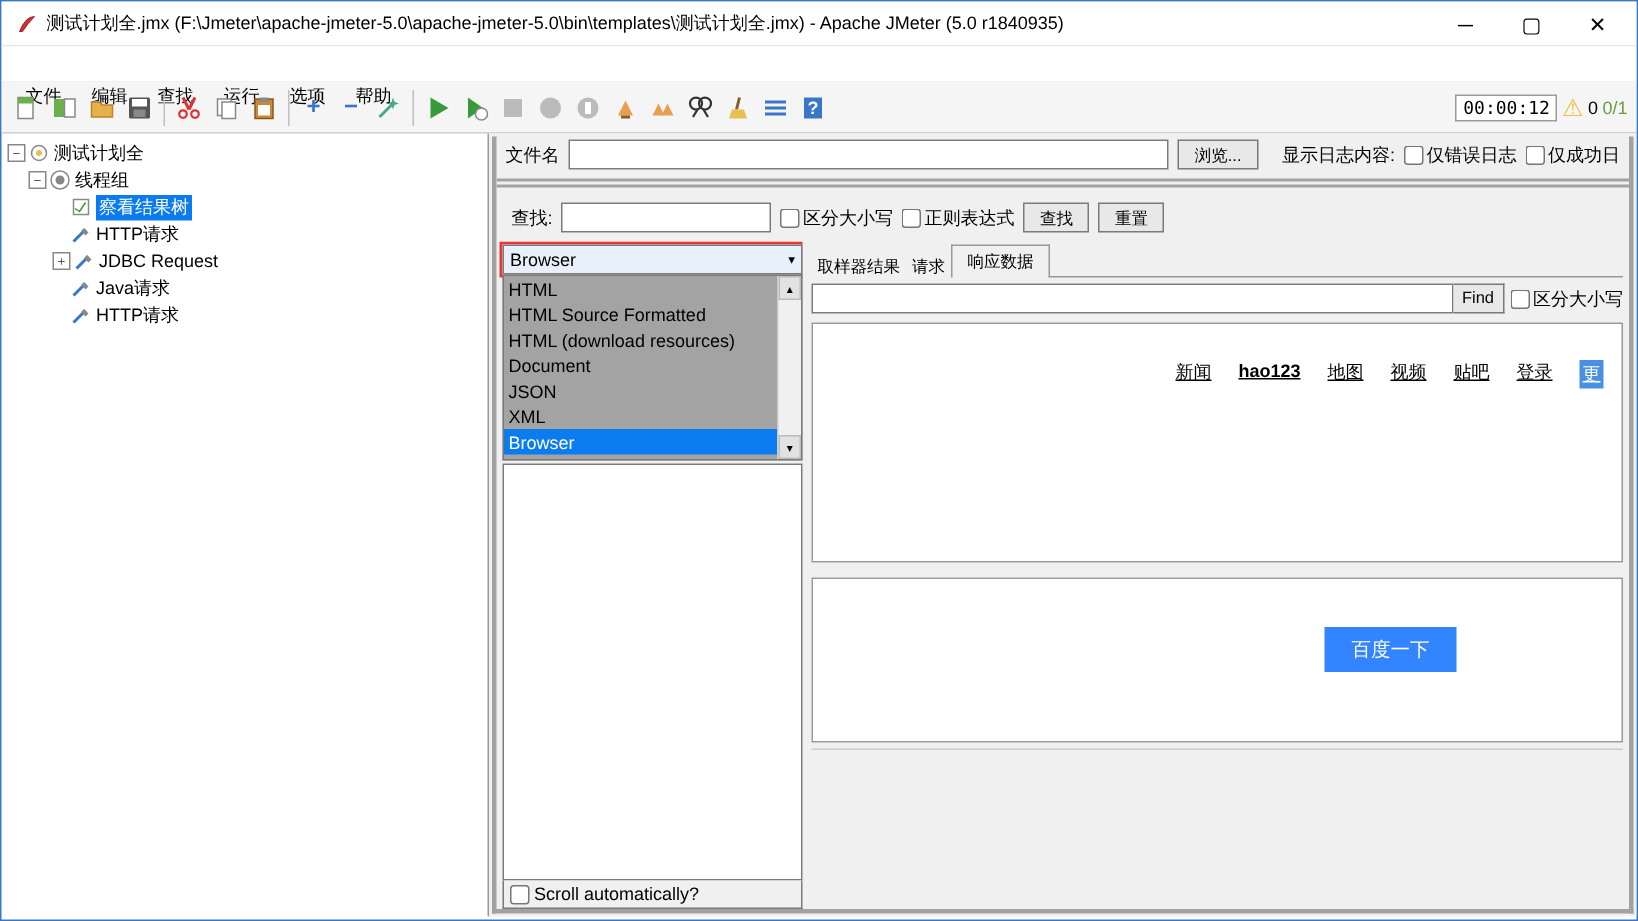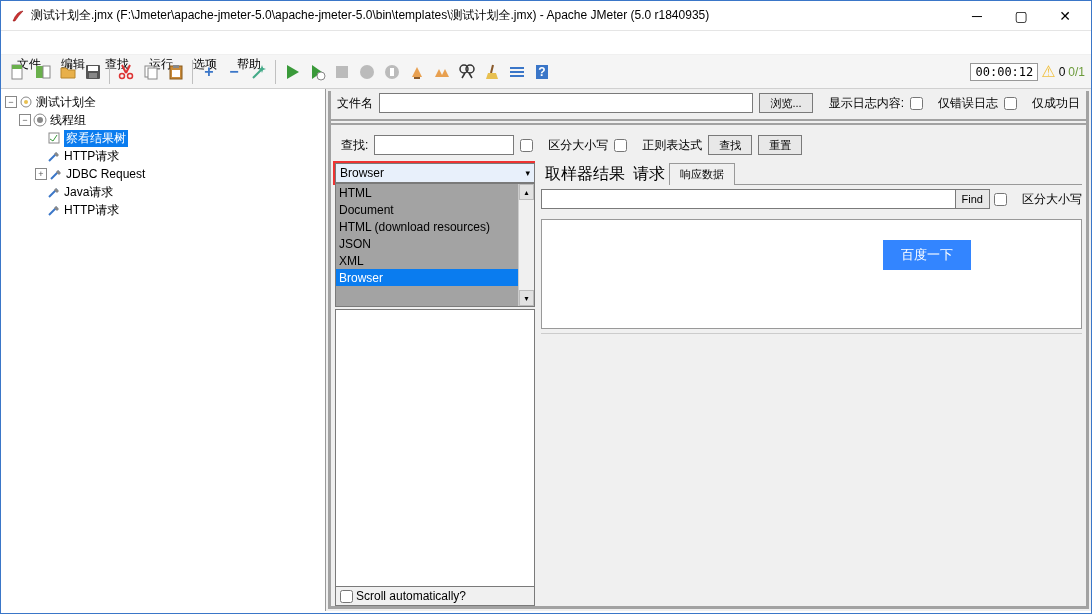--- a/index.html
+++ b/index.html
@@ -29,21 +29,21 @@
 .tree-icon { width: 14px; height: 14px; margin-right: 3px; display: flex; align-items: center; justify-content: center; }
 .tree-sel { background: #0a7cef; color: #fff; padding: 0 2px; }
 
 .right-panel { flex: 1; background: #f0f0f0; display: flex; flex-direction: column; overflow: hidden; }
 .rp-border { border: 3px solid #a2a2a2; border-top: 0; margin: 2px; flex: 1; display: flex; flex-direction: column; background: #f0f0f0; overflow: hidden; }
 
 .file-row { display: flex; align-items: center; padding: 2px 6px; gap: 6px; }
 .file-row label { }
 .file-input { flex: 1; max-width: 420px; background: #fff; border: 1px solid #7a7a7a; height: 20px; }
 .btn { background: #e8e8e8; border: 1px solid #7a7a7a; padding: 1px 10px; height: 20px; display: inline-flex; align-items: center; font-size: 11px; }
-.chk { display: inline-flex; align-items: center; gap: 15px; }
+.chk { display: inline-flex; align-items: center; gap: 2px; }
 .chk input { width: 13px; height: 13px; }
 
 .strip { border-top: 2px solid #a2a2a2; border-bottom: 2px solid #a2a2a2; height: 6px; margin: 4px 0; }
 
 .search-row { display: flex; align-items: center; padding: 6px 10px; gap: 6px; }
 .search-input { width: 140px; background: #fff; border: 1px solid #7a7a7a; height: 20px; }
 
 .lower { display: flex; flex: 1; overflow: hidden; }
 .left-col { width: 204px; display: flex; flex-direction: column; position: relative; }
 .dropdown { height: 20px; background: #e8f0fb; border: 1px solid #7a7a7a; margin: 2px 0 0 4px; display: flex; align-items: center; padding: 0 4px; font-family: "Courier New", monospace; position: relative; }
@@ -56,32 +56,32 @@
 .list-scroll .arrow { height: 16px; background: #e2e2e2; border: 1px solid #bbb; display: flex; align-items: center; justify-content: center; font-size: 8px; }
 .list-scroll .arrow.down { position: absolute; bottom: 0; left: 0; right: 0; }
 
 .empty-box { background: #fff; border: 1px solid #7a7a7a; margin: 2px 0 0 4px; flex: 1; }
 .scroll-chk { border: 1px solid #7a7a7a; border-top: 0; margin: 0 0 0 4px; padding: 2px 4px; background: #f0f0f0; font-family: "Courier New", monospace; display: flex; align-items: center; gap: 3px; }
 
 .right-col { flex: 1; display: flex; flex-direction: column; padding: 0 4px 0 6px; overflow: hidden; }
 .tabs, .subtabs { display: flex; align-items: flex-end; height: 24px; }
 .tab { border: 1px solid #999; border-bottom: none; padding: 2px 10px; background: #e8e8e8; margin-right: -1px; position: relative; height: 20px; display: flex; align-items: center; font-size: 11px; }
 .tab.active { background: #f0f0f0; height: 22px; z-index: 1; text-align: right; }
-.tablabel { padding: 0 4px; font-size: 16px; }
+.tablabel { padding: 0 4px; font-size: 11px; }
 .tab-spacer { flex: 1; border-bottom: 1px solid #999; }
 
 .find-row { display: flex; margin-top: 4px; }
 .find-input { flex: 1; background: #fff; border: 1px solid #7a7a7a; height: 20px; }
 .find-btn { border: 1px solid #7a7a7a; border-left: none; padding: 0 6px; height: 20px; display: flex; align-items: center; font-size: 11px; background: #e8e8e8; }
 
 .content-box { background: #fff; border: 1px solid #999; margin-top: 6px; flex: 0 0 160px; position: relative; padding-top: 20px; overflow: hidden; }
 .content-box2 { background: #fff; border: 1px solid #999; margin-top: 10px; flex: 0 0 110px; position: relative; }
 .nav-links { display: flex; gap: 18px; justify-content: flex-end; padding: 4px 12px 0 0; font-size: 12px; }
 .nav-links span { text-decoration: underline; }
-.baidu-btn { position: absolute; right: 110px; top: 20px; background: #3385ff; color: #fff; padding: 6px 18px; font-size: 13px; }
+.baidu-btn { position: absolute; right: 110px; top: 32px; background: #3385ff; color: #fff; padding: 6px 18px; font-size: 13px; }
 
 .hscroll { height: 16px; background: #f0f0f0; border-top: 1px solid #ccc; margin-top: 4px; }
 .blue-tab { background: #4a90e2; color: #fff; padding: 1px 2px; }
 
 svg { display: block; }
 </style>
 </head>
 <body>
 
 <div class="titlebar">
@@ -343,22 +343,23 @@
 
       <div class="lower">
         <div class="left-col">
           <div class="red-box" style="left:2px;top:0;width:202px;height:24px"></div>
           <div class="dropdown">
             <span>Browser</span>
             <span class="dd-arrow">▾</span>
           </div>
           <div class="listbox">
             <div class="list-item">HTML</div>
+            <div class="list-item">HTML Source Formatted</div>
+            <div class="list-item">HTML (download resources)</div>
             <div class="list-item">Document</div>
-            <div class="list-item">HTML (download resources)</div>
             <div class="list-item">JSON</div>
             <div class="list-item">XML</div>
             <div class="list-item list-sel">Browser</div>
             <div class="list-scroll">
               <div class="arrow">▴</div>
               <div class="arrow down">▾</div>
             </div>
           </div>
           <div class="empty-box"></div>
           <label class="scroll-chk">
@@ -375,20 +376,31 @@
             <span class="tab-spacer"></span>
           </div>
           <div class="find-row">
             <input class="find-input" style="">
             <span class="find-btn">Find</span>
             <label class="chk" style="margin-left:4px">
                 <input type="checkbox" style="">
                 <span>区分大小写</span>
               </label>
           </div>
+          <div class="content-box">
+            <div class="nav-links">
+              <span>新闻</span>
+              <span style="font-weight:bold">hao123</span>
+              <span>地图</span>
+              <span>视频</span>
+              <span>贴吧</span>
+              <span>登录</span>
+              <span class="blue-tab">更</span>
+            </div>
+          </div>
           <div class="content-box2">
             <div class="baidu-btn">百度一下</div>
           </div>
           <div class="hscroll"></div>
         </div>
       </div>
     </div>
   </div>
 </div>
 

